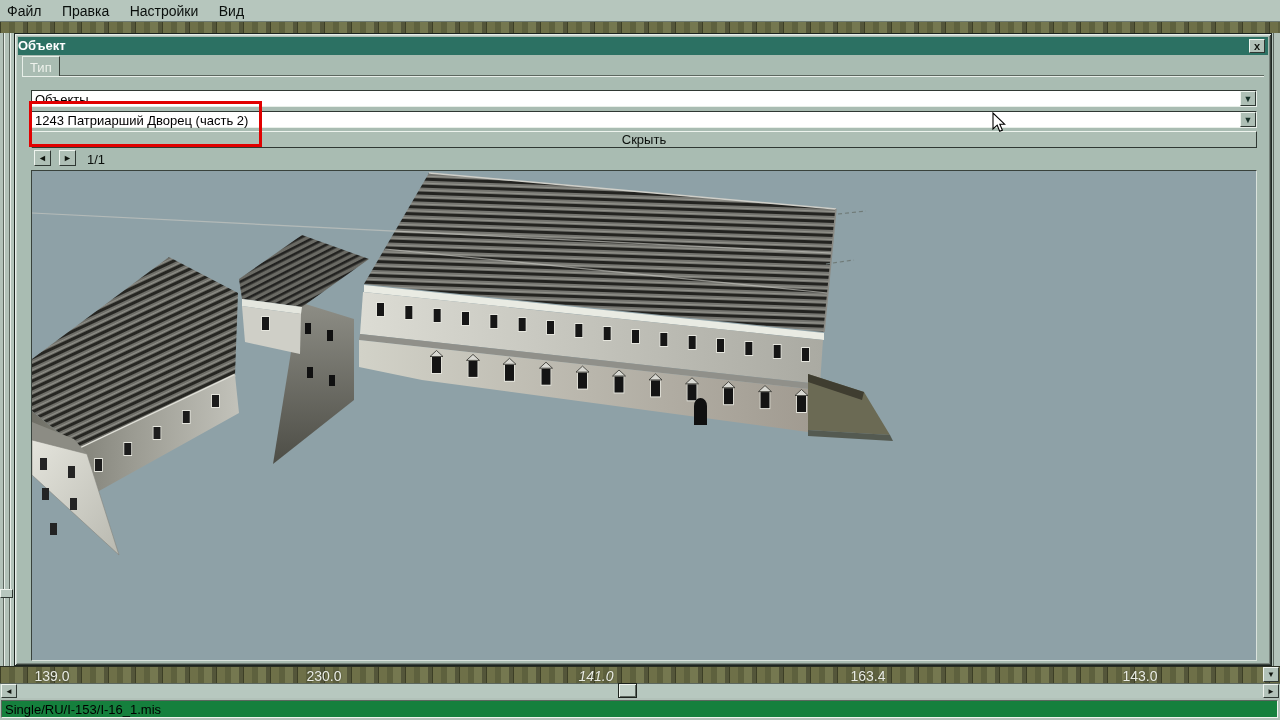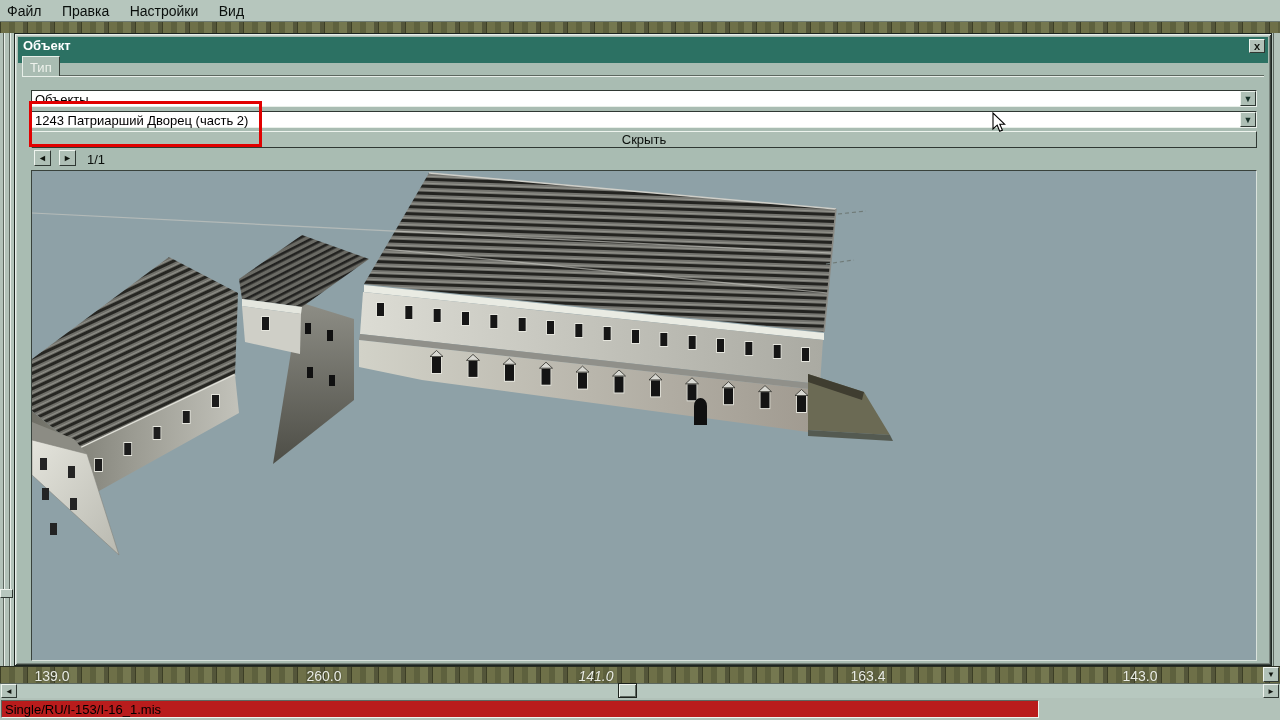--- a/index.html
+++ b/index.html
@@ -25,22 +25,22 @@
   #v-thumb { left:0px; top:589px; width:13px; height:9px; background:#b7c7be;
              border-top:1px solid #eef4ee; border-left:1px solid #eef4ee;
              border-right:1px solid #2f3833; border-bottom:1px solid #2f3833; z-index:2; }
 
   
   #dialog { left:14px; top:33px; width:1258px; height:633px; background:#a9bcb2;
             border:1px solid #1c2420;
             box-shadow: inset 1px 1px 0 #e8efe9, inset -1px -1px 0 #39423c,
                         inset 2px 2px 0 #c6d2cb, inset -2px -2px 0 #79857e;
             z-index:4; }
-  #titlebar { left:3px; top:3px; right:3px; height:26px; background:#2c7163; color:#ffffff;
-              font-size:13px; font-weight:bold; line-height:18px; padding-left:5px; }
+  #titlebar { left:3px; top:3px; right:3px; height:18px; background:#2c7163; color:#ffffff;
+              font-size:13px; font-weight:bold; line-height:18px; }
   #close-btn { top:5px; right:6px; width:16px; height:14px; background:#b2c2b9;
                border-top:1px solid #eef4ee; border-left:1px solid #eef4ee;
                border-right:1px solid #2f3833; border-bottom:1px solid #2f3833;
                font-size:11px; font-weight:bold; color:#10150f; text-align:center; line-height:12px; }
   #tab-line { left:7px; right:7px; top:41px; height:2px;
               border-top:1px solid #5c675f; border-bottom:1px solid #e8efe9; }
   #tab-type { left:7px; top:22px; height:20px; padding:3px 7px 0 7px; background:#a9bcb2;
               border-top:1px solid #e8efe9; border-left:1px solid #e8efe9; border-right:1px solid #39423c;
               font-size:13px; color:#eef2ec; z-index:2; }
   .combo { left:16px; width:1226px; height:17px; background:#ffffff;
@@ -82,21 +82,21 @@
             border-top:1px solid #eef4ee; border-left:1px solid #eef4ee;
             border-right:1px solid #2f3833; border-bottom:1px solid #2f3833;
             font-size:8px; color:#10150f; text-align:center; line-height:13px; }
   #hscroll-left { left:1px; top:0px; }
   #hscroll-right { left:1263px; top:0px; }
   #hscroll-thumb { position:absolute; left:618px; top:-1px; width:19px; height:15px; background:#c2d2c9;
             border:1px solid #1d241f;
             box-shadow: inset 1px 1px 0 #eef4ee, inset -1px -1px 0 #5c675f; }
   #vscroll-down { left:1263px; top:667px; width:16px; height:15px; z-index:3; }
   #statusbar { left:0; top:698px; width:1280px; height:22px; background:#b2c2b9; z-index:5; }
-  #status-field { position:absolute; left:1px; top:2px; width:1038px; height:18px; background:#b91c1c;
+  #status-field { position:absolute; left:1px; top:2px; width:1277px; height:18px; background:#15803d;
             border-top:1px solid #5c675f; border-left:1px solid #5c675f;
             border-right:1px solid #eef4ee; border-bottom:1px solid #eef4ee;
             font-size:13px; color:#000; padding:1px 0 0 3px; }
 
   #cursor { left:992px; top:112px; width:14px; height:21px; z-index:20; }
 </style>
 </head>
 <body>
 
 <div id="menubar" class="abs">
@@ -321,21 +321,21 @@
           <rect x="297" y="204" width="6" height="11" fill="#101010"></rect>
         </g>
     </svg>
   </div>
 </div>
 
 <div id="red-annotation" class="abs" style="border-color: rgb(225, 0, 0);"></div>
 
 <div id="ruler" class="abs map-tex">
   <span class="ruler-label" style="left:22px;">139.0</span>
-  <span class="ruler-label" style="left:294px;">260.0</span>
+  <span class="ruler-label" style="left:294px;">230.0</span>
   <span class="ruler-label" style="left:566px;font-style:italic;">141.0</span>
   <span class="ruler-label" style="left:838px;">163.4</span>
   <span class="ruler-label" style="left:1110px;">143.0</span>
 </div>
 
 <div id="hscroll" class="abs">
   <div id="hscroll-left" class="sb-btn">
     <span>◄</span>
   </div>
   <div id="hscroll-thumb"></div>

